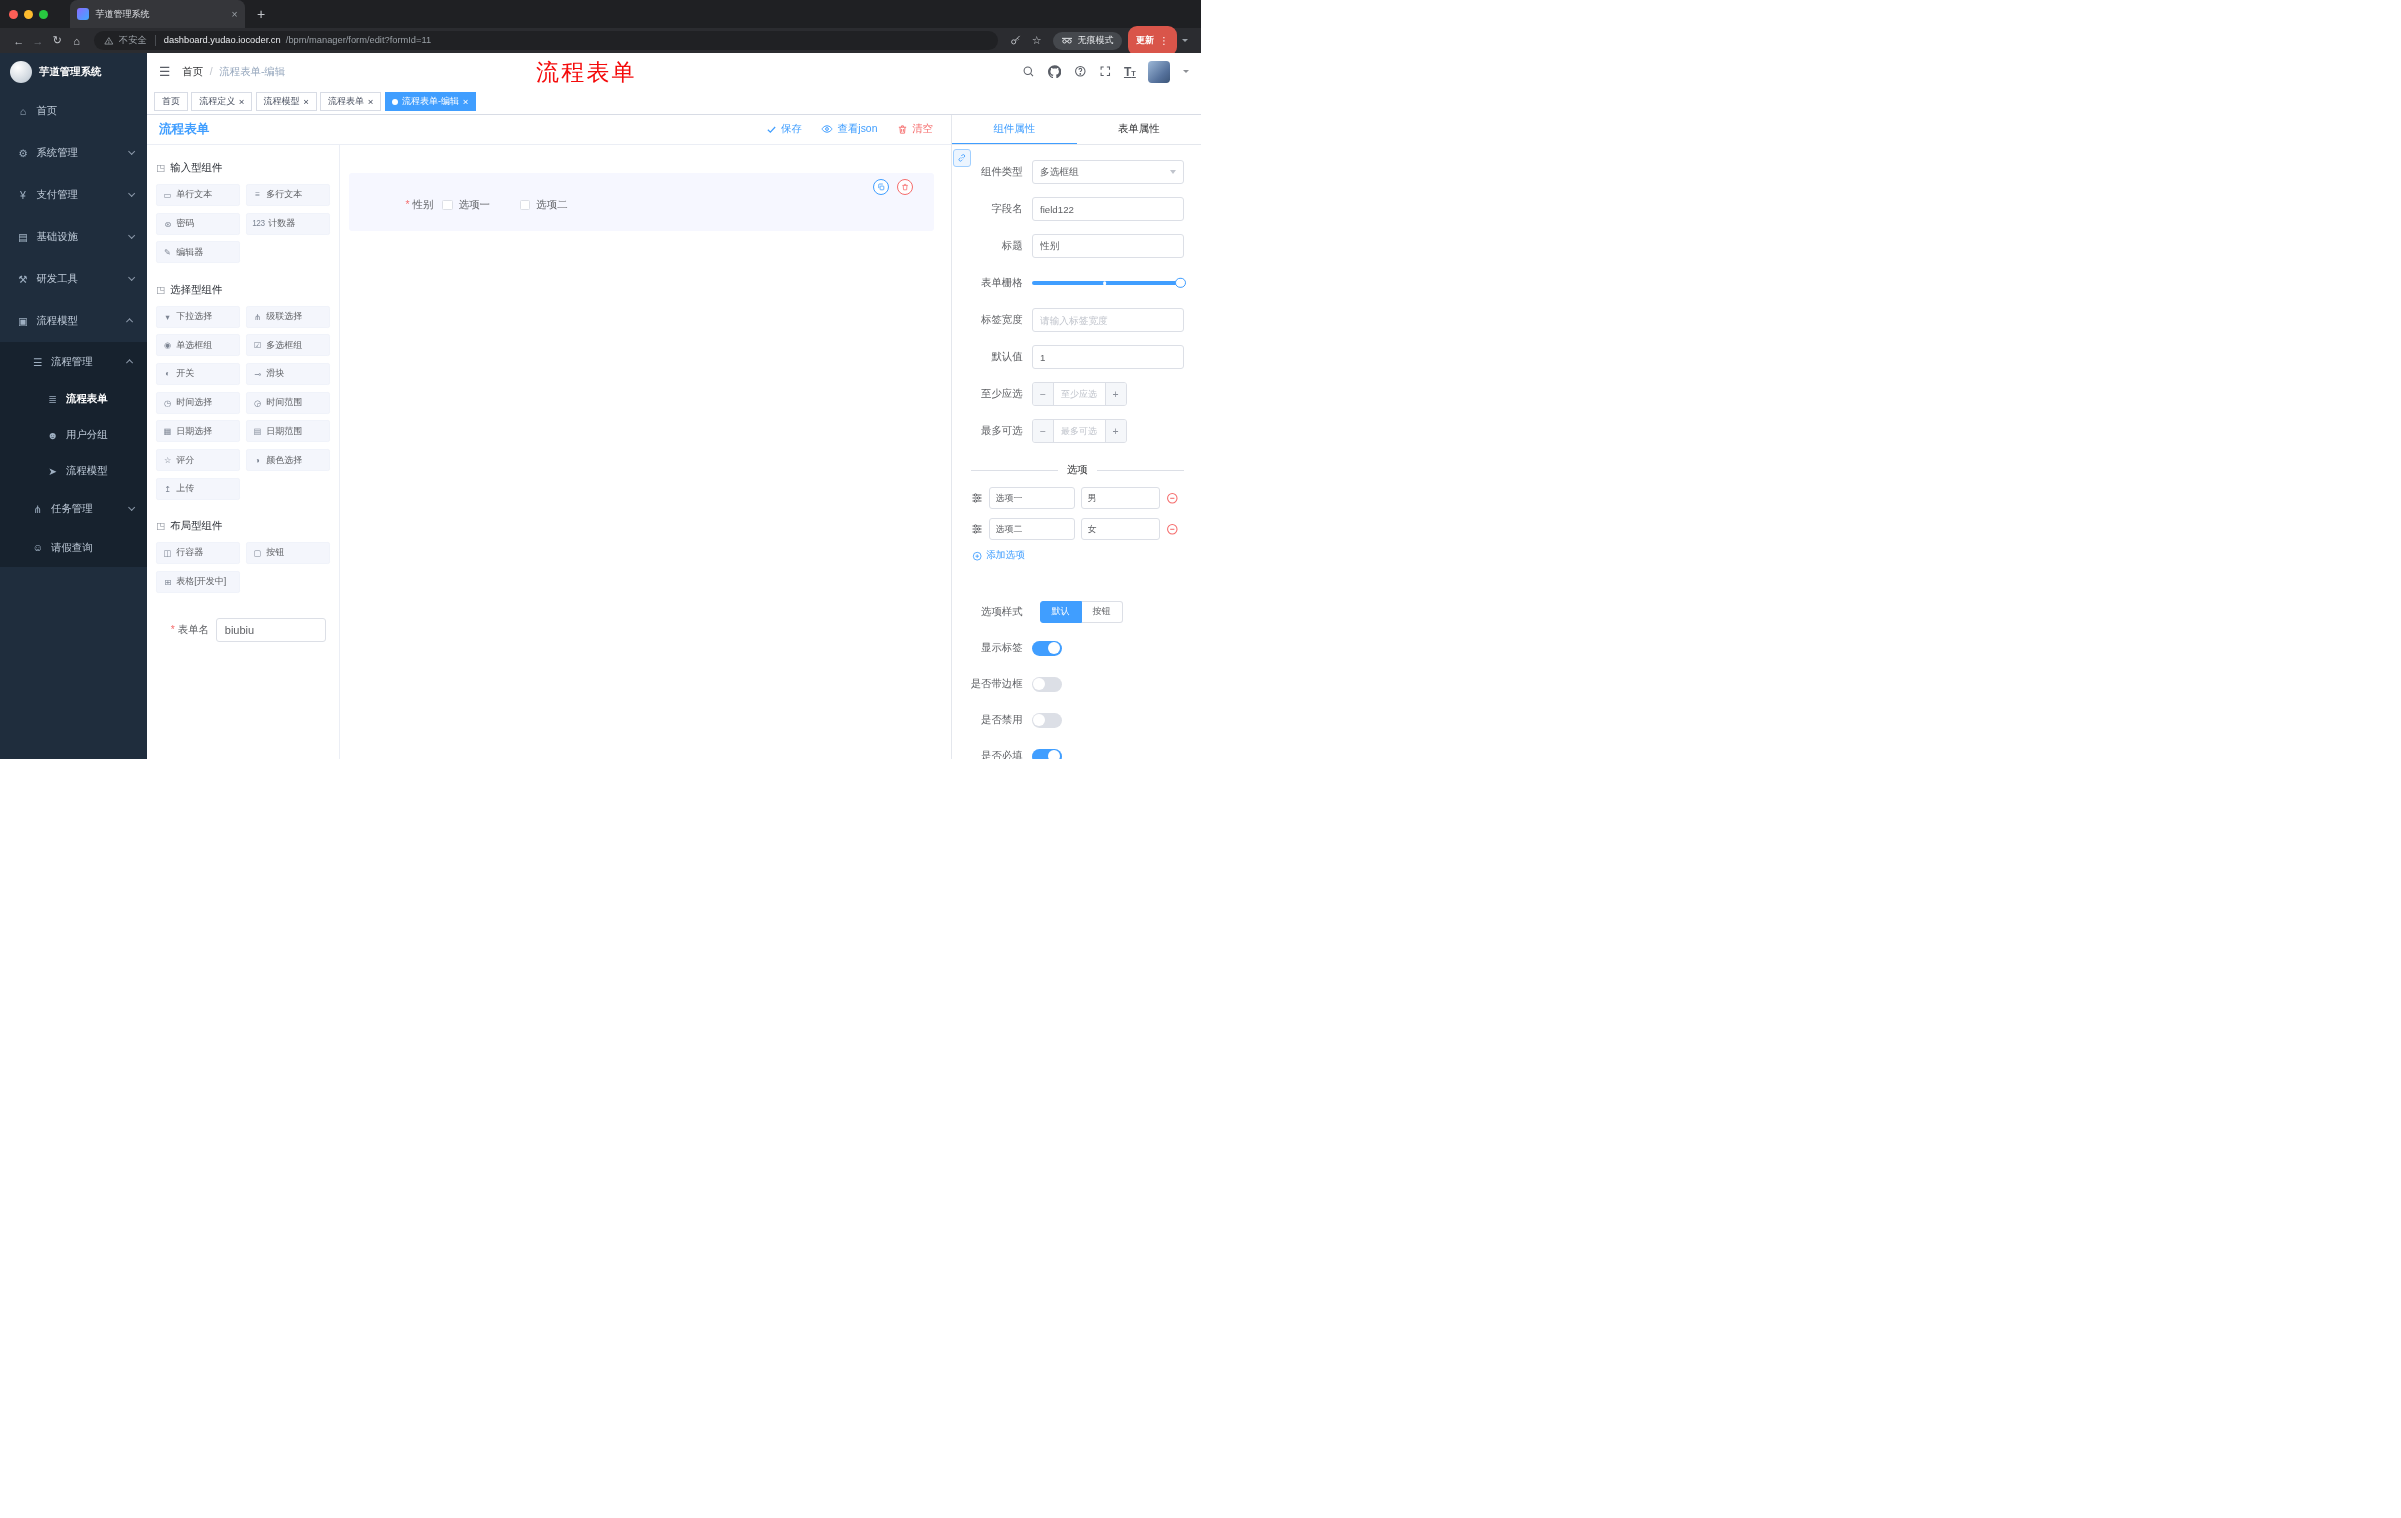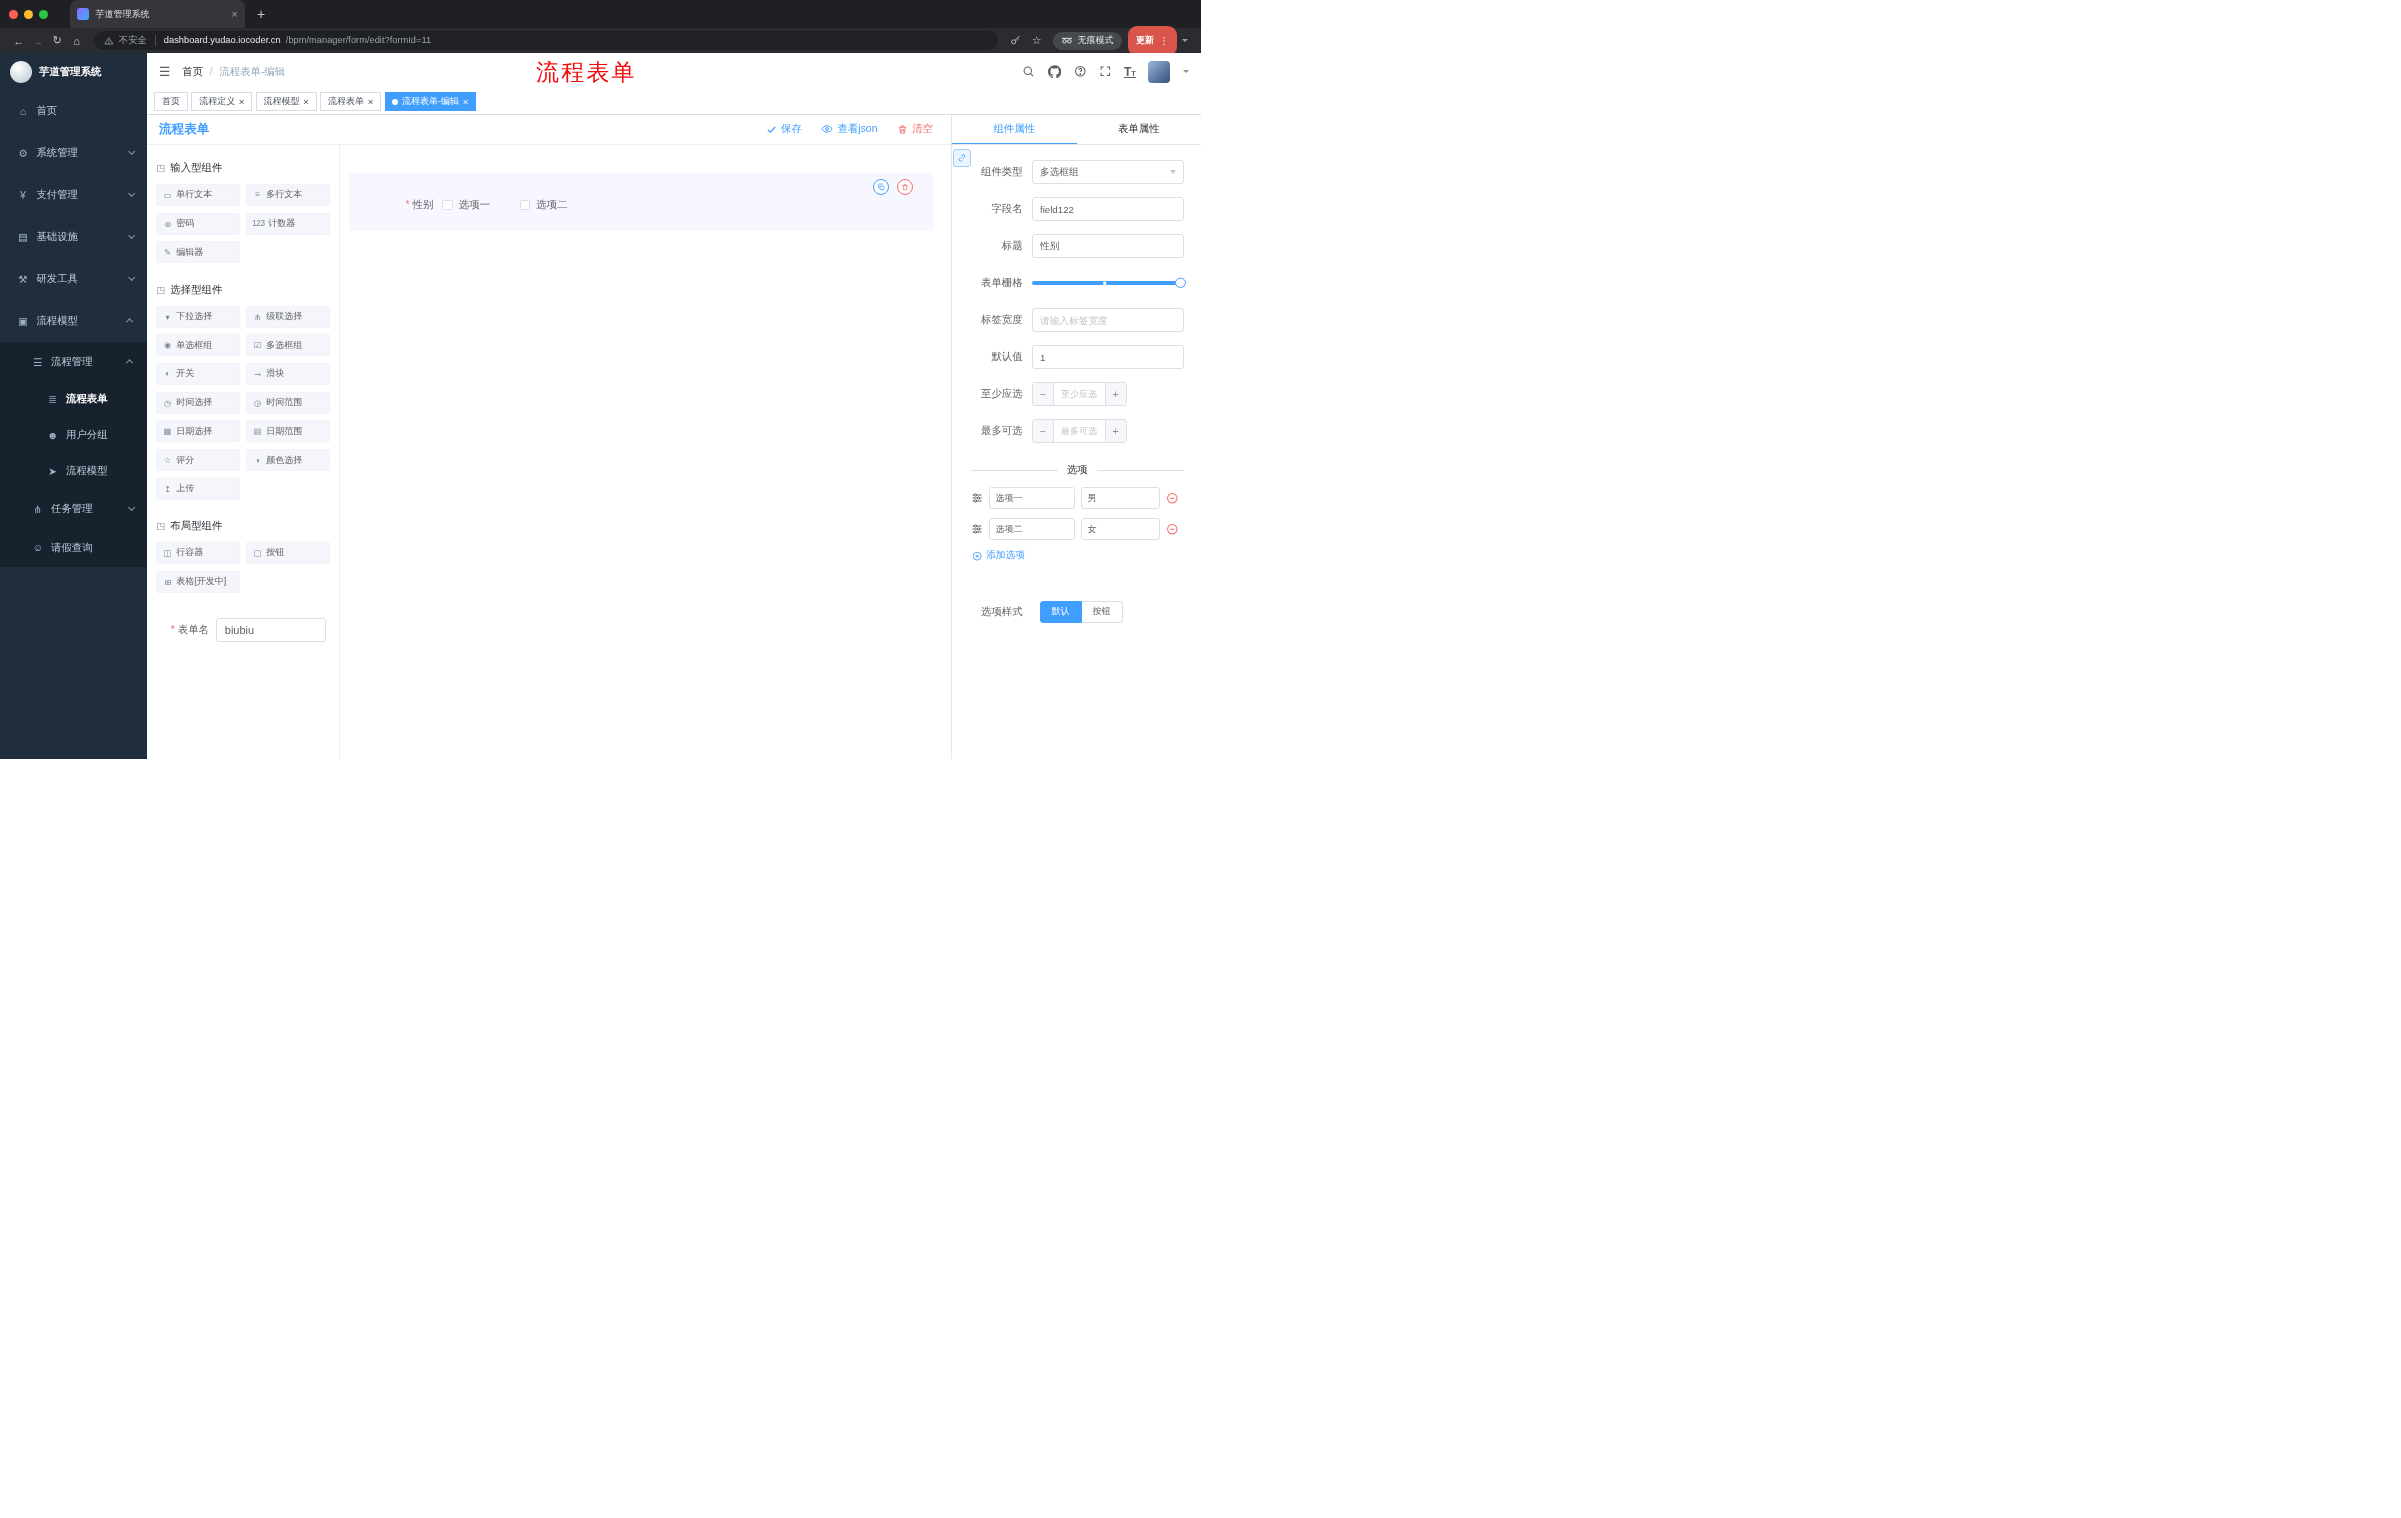--- a/index.html
+++ b/index.html
@@ -737,20 +737,42 @@
             <div class="prow style-row">
               <span class="plabel">选项样式</span>
               <div class="pctrl">
                 <div class="btn-group">
                   <span class="bg-btn active">默认</span>
                   <span class="bg-btn">按钮</span>
                 </div>
               </div>
             </div>
 
+            <div>
+
+                <div class="switch-row">
+                  <span class="plabel">显示标签</span>
+                  <span class="switch on"></span>
+                </div>
+
+                <div class="switch-row">
+                  <span class="plabel">是否带边框</span>
+                  <span class="switch"></span>
+                </div>
+
+                <div class="switch-row">
+                  <span class="plabel">是否禁用</span>
+                  <span class="switch"></span>
+                </div>
+
+                <div class="switch-row">
+                  <span class="plabel">是否必填</span>
+                  <span class="switch on"></span>
+                </div>
+              </div>
 
           </div>
         </div>
       </div>
     </div>
   </div>
 </div>
 
 
 </body></html>

